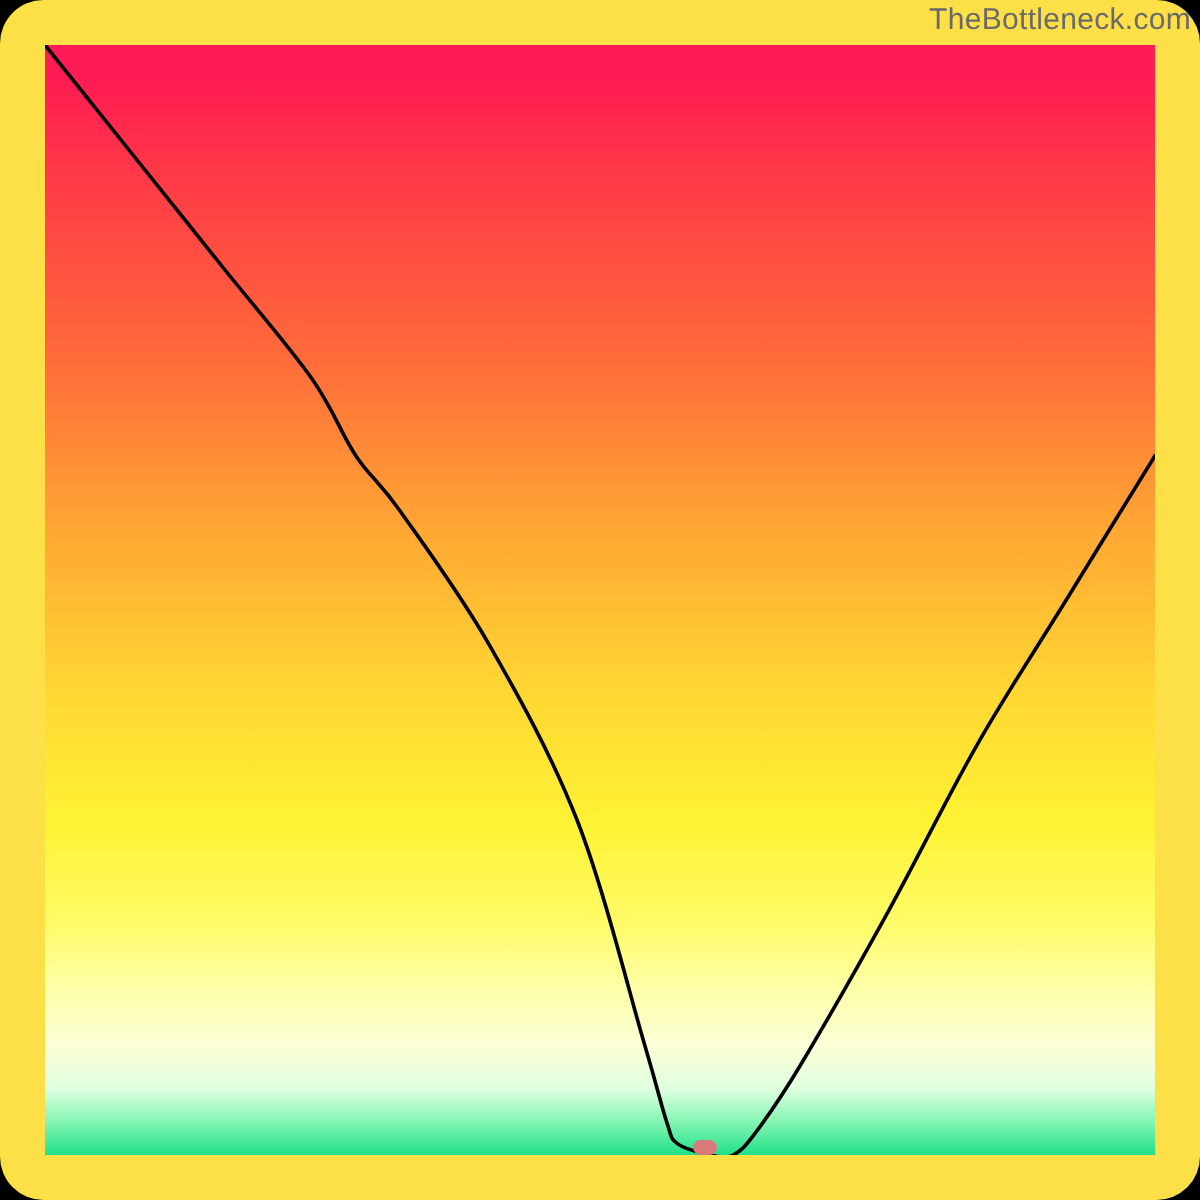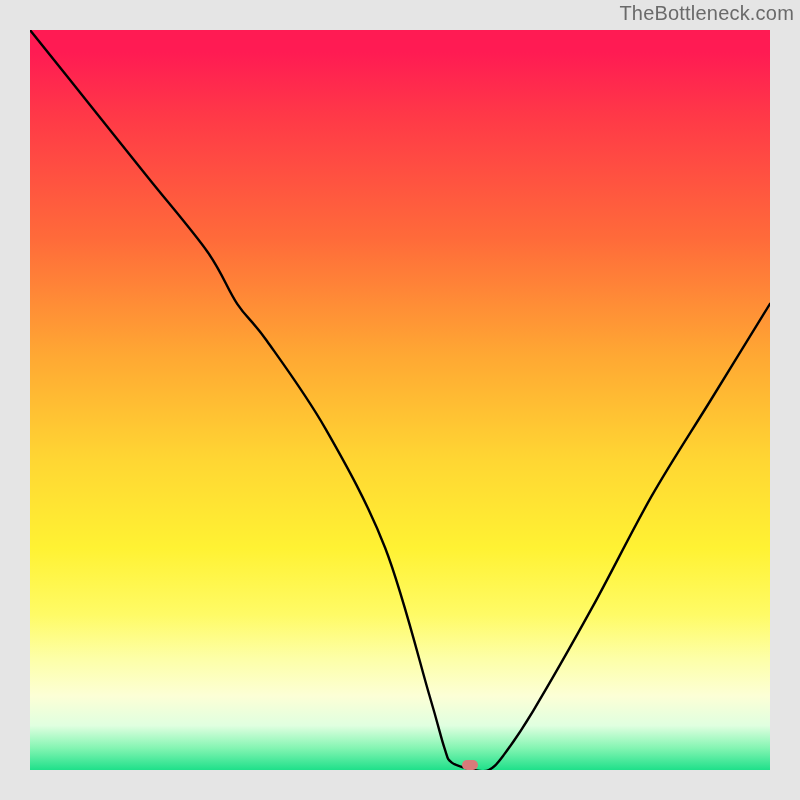--- a/index.html
+++ b/index.html
@@ -7,21 +7,22 @@
     padding: 0;
     width: 800px;
     height: 800px;
     background: #000;
     font-family: Arial, Helvetica, sans-serif;
   }
   .frame {
     position: relative;
     width: 800px;
     height: 800px;
-    background: #e5e5e5;
+    background: #fde047;
+    border-radius: 29px;
   }
   .watermark {
     position: absolute;
     top: 2px;
     right: 6px;
     color: #6a6a6a;
     font-size: 20px;
     font-weight: 500;
     letter-spacing: 0.2px;
     z-index: 10;

